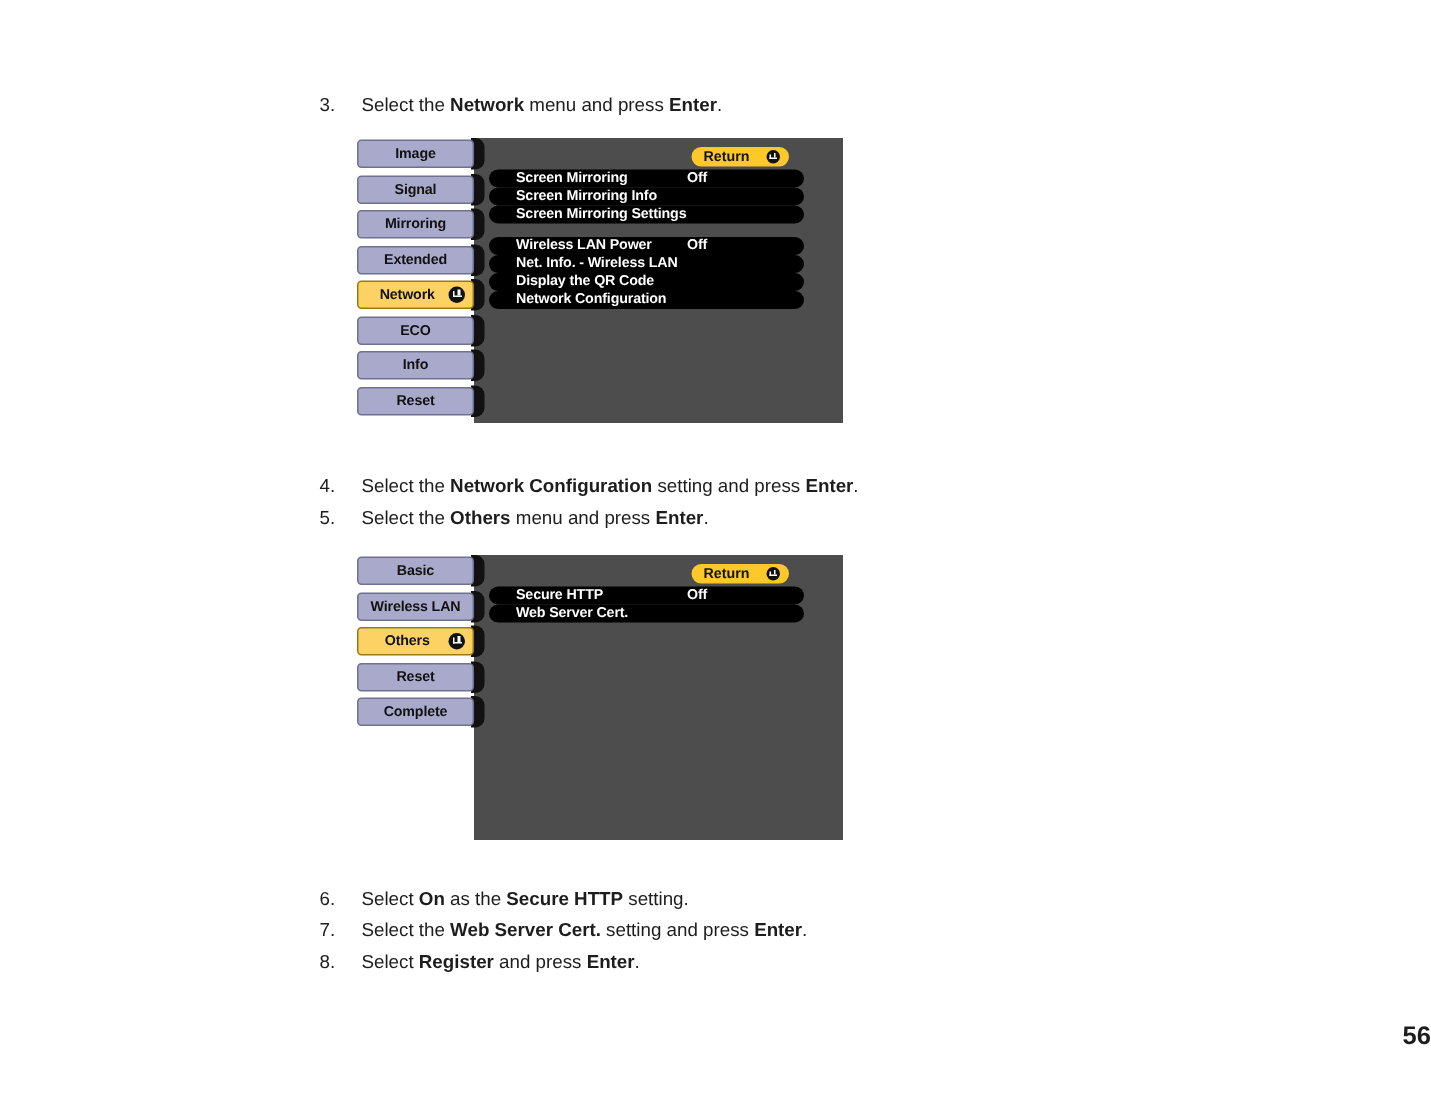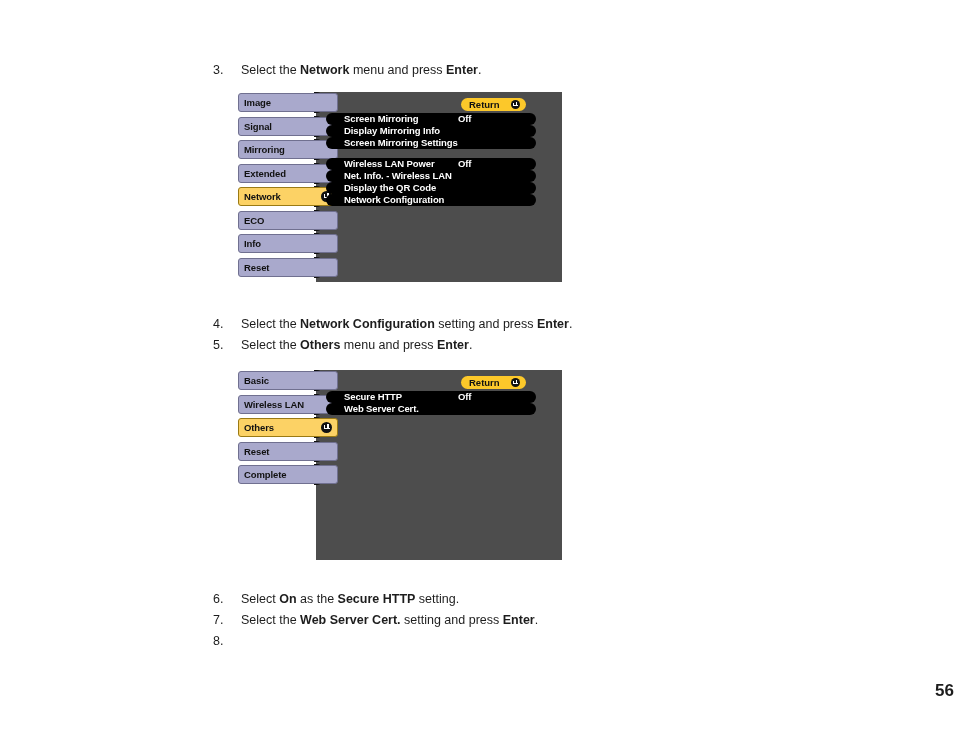--- a/index.html
+++ b/index.html
@@ -50,33 +50,34 @@
     width: 82px;
   }
   .tab-wrap {
     position: relative;
     height: 23.5px;
   }
   .tab {
     position: absolute;
     left: 0;
     top: 1px;
-    width: 100px;
+    width: 78px;
     height: 19px;
     background: #a9a9cc;
     border-radius: 3px;
     border: 1px solid #707090;
     box-sizing: border-box;
     display: flex;
     align-items: center;
     padding: 0 5px;
     font-size: 9.5px;
     font-weight: bold;
     color: #111111;
     letter-spacing: -0.1px;
+    text-align: center;
   }
   .tab.selected {
     background: #fcd265;
     border: 1px solid #9a7a14;
   }
   .tab-label { flex: 1 1 auto; }
   
   .tab-stub {
     position: absolute;
     left: 76px;
@@ -195,20 +196,21 @@
     <div class="step" style="left: 213px; top: 591px;">
       <span class="step-num">6.</span>
       <span class="step-text">Select <b>On</b> as the <b>Secure HTTP</b> setting.</span>
     </div>
     <div class="step" style="left: 213px; top: 612px;">
       <span class="step-num">7.</span>
       <span class="step-text">Select the <b>Web Server Cert.</b> setting and press <b>Enter</b>.</span>
     </div>
     <div class="step" style="left: 213px; top: 633px;">
       <span class="step-num">8.</span>
+      <span class="step-text">Select <b>Register</b> and press <b>Enter</b>.</span>
     </div>
   </div>
 
 <div class="osd" id="osd-network" style="left:238px; top:92px; width:324px; height:190px;">
 
   <div class="osd-panel" style="left:78px; top:0; width:246px; height:190px;"></div>
 
   <div class="return-pill" style="left:223px; top:6px;">
     <span>Return</span>
     <span class="enter-icon"></span>
@@ -265,21 +267,21 @@
         </div>
       </div>
     </div>
 
   <div class="opt-group" id="net-group-0" style="left:88px; top:21px; width:210px;">
       <div class="opt-row">
         <span class="opt-name">Screen Mirroring</span>
         <span class="opt-value" style="left: 132px;">Off</span>
       </div>
       <div class="opt-row">
-        <span class="opt-name">Display Mirroring Info</span>
+        <span class="opt-name">Screen Mirroring Info</span>
       </div>
       <div class="opt-row">
         <span class="opt-name">Screen Mirroring Settings</span>
       </div>
     </div>
 
   <div class="opt-group" id="net-group-1" style="left:88px; top:66px; width:210px;">
       <div class="opt-row">
         <span class="opt-name">Wireless LAN Power</span>
         <span class="opt-value" style="left: 132px;">Off</span>

